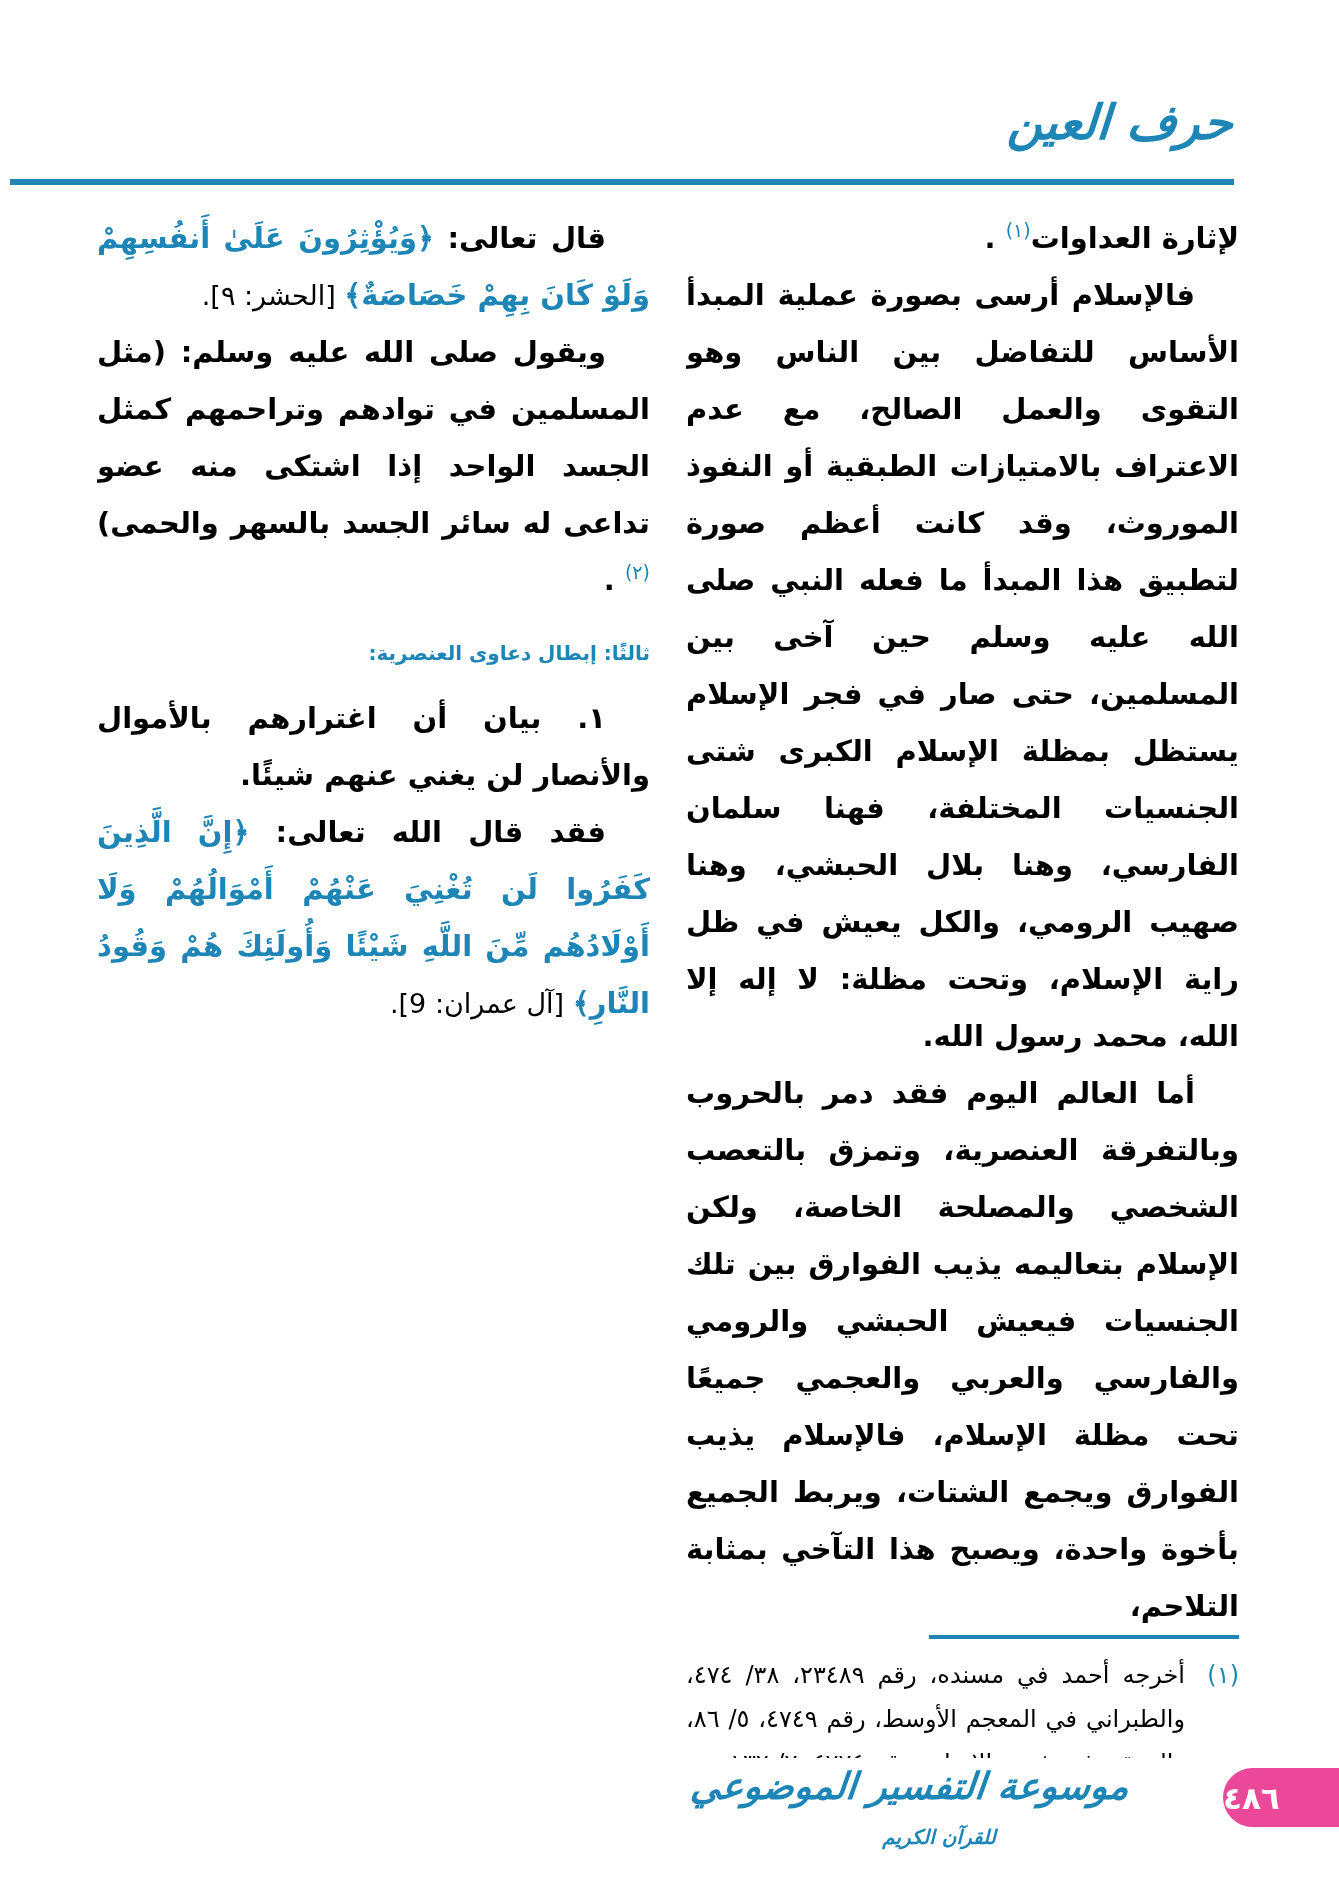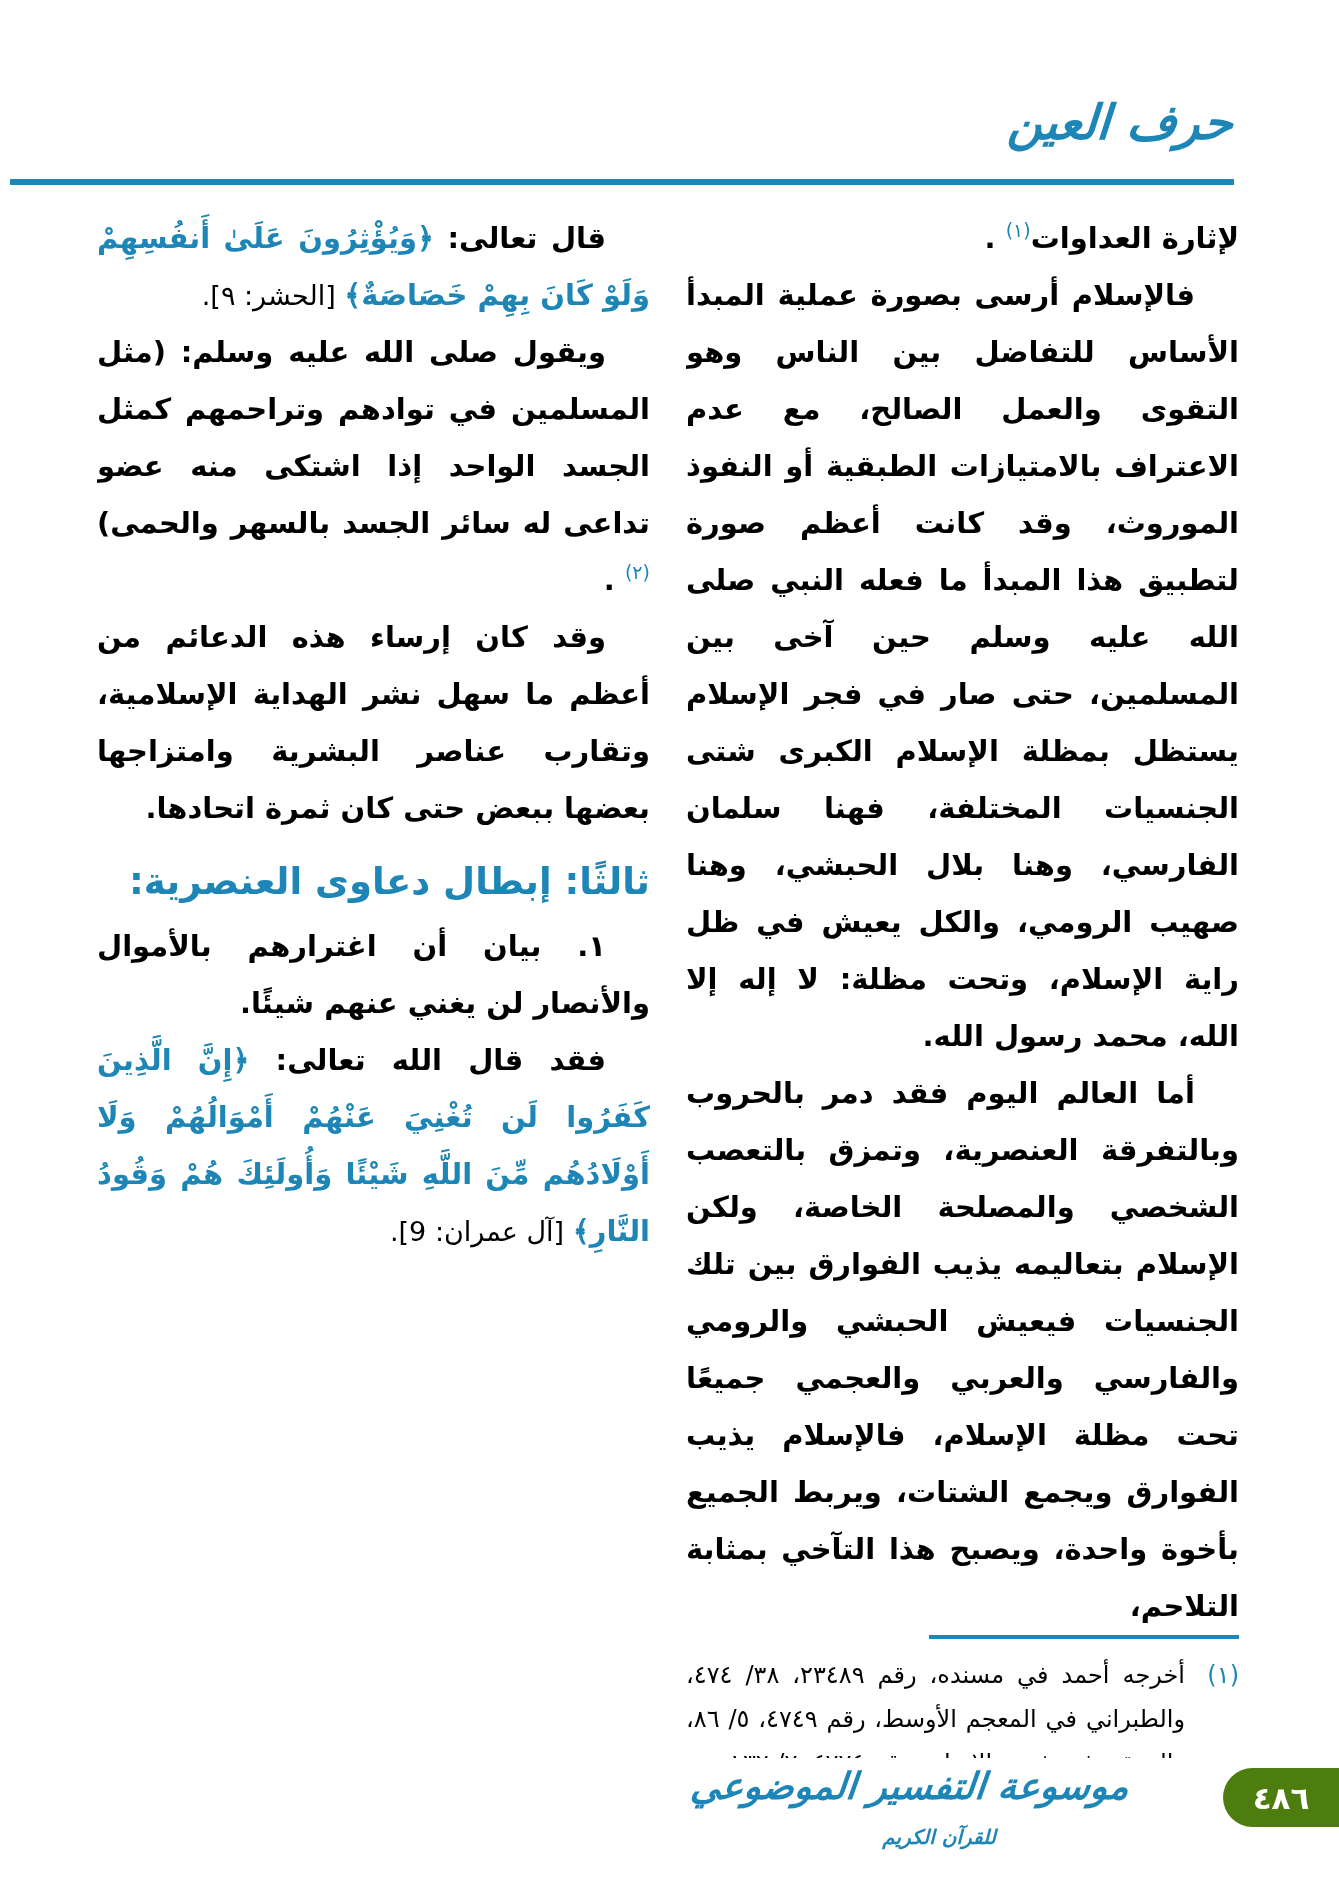--- a/index.html
+++ b/index.html
@@ -37,21 +37,21 @@
     color:#000;
     font-size:29px;font-weight:bold;
     line-height:57px;
     text-align:justify;
   }
   .para{margin:0;}
   .para.indent{text-indent:44px;}
   .heading{
     color:#1d86b6;
     margin:16px 0 8px 0;
-    font-size:37px;
+    font-size:20px;
   }
   .seg-quran{color:#1d86b6;}
   .seg-ref{font-weight:normal;font-size:27px;}
   .seg-footref{
     color:#1d86b6;font-weight:normal;
     font-size:19px;line-height:0;
     vertical-align:super;
   }
   
   .footnote-area{margin-top:auto;font-weight:normal;}
@@ -71,23 +71,23 @@
   .logo{
     position:absolute;right:210px;bottom:42px;
     width:380px;text-align:center;
     color:#1d86b6;line-height:1.1;
   }
   .logo-main{font-size:37px;font-weight:bold;font-style:italic;transform:skewX(-6deg);white-space:nowrap;}
   .logo-sub{font-size:20px;font-weight:bold;font-style:italic;margin-top:18px;}
   .page-badge{
     position:absolute;right:0;bottom:63px;
     width:116px;height:59px;
-    background:#4d7c0f;color:#ffffff;
+    background:#ec4899;color:#ffffff;
     border-radius:30px 0 0 30px;
-    display:flex;align-items:center;justify-content:center;
+    display:flex;align-items:center;justify-content:flex-end;
     font-size:31px;font-weight:bold;
   }
 </style>
 </head>
 <body>
 
 <div class="page">
 
   <div class="header-title">حرف العين</div>
   <div class="header-rule"></div>
@@ -101,21 +101,20 @@
           <div class="foot-rule"></div>
           <div class="footnote">
             <span class="foot-marker">(١)</span>
             <span class="foot-text">أخرجه أحمد في مسنده، رقم ٢٣٤٨٩، ٣٨/ ٤٧٤، والطبراني في المعجم الأوسط، رقم ٤٧٤٩، ٥/ ٨٦، والبيهقي في شعب الإيمان، رقم ٤٧٧٤، ٧/ ١٣٢.</span>
           </div>
         </div>
       </section>
     <section class="col" id="col-left">
         <p class="para indent"><span>قال تعالى: </span><span class="seg-quran">﴿وَيُؤْثِرُونَ عَلَىٰ أَنفُسِهِمْ وَلَوْ كَانَ بِهِمْ خَصَاصَةٌ﴾</span><span class="seg-ref"> [الحشر: ٩].</span></p>
         <p class="para indent"><span>ويقول صلى الله عليه وسلم: (مثل المسلمين في توادهم وتراحمهم كمثل الجسد الواحد إذا اشتكى منه عضو تداعى له سائر الجسد بالسهر والحمى)</span><span class="seg-footref">(٢)</span><span> .</span></p>
-        <p class="para indent"><span>وقد كان إرساء هذه الدعائم من أعظم ما سهل نشر الهداية الإسلامية، وتقارب عناصر البشرية وامتزاجها بعضها ببعض حتى كان ثمرة اتحادها.</span></p>
         <p class="heading para"><span>ثالثًا: إبطال دعاوى العنصرية:</span></p>
         <p class="para indent"><span>١. بيان أن اغترارهم بالأموال والأنصار لن يغني عنهم شيئًا.</span></p>
         <p class="para indent"><span>فقد قال الله تعالى: </span><span class="seg-quran">﴿إِنَّ الَّذِينَ كَفَرُوا لَن تُغْنِيَ عَنْهُمْ أَمْوَالُهُمْ وَلَا أَوْلَادُهُم مِّنَ اللَّهِ شَيْئًا وَأُولَئِكَ هُمْ وَقُودُ النَّارِ﴾</span><span class="seg-ref"> [آل عمران: 9].</span></p>
       </section>
   </main>
 
   <div class="logo">
     <div class="logo-main">موسوعة التفسير الموضوعي</div>
     <div class="logo-sub">للقرآن الكريم</div>
   </div>

